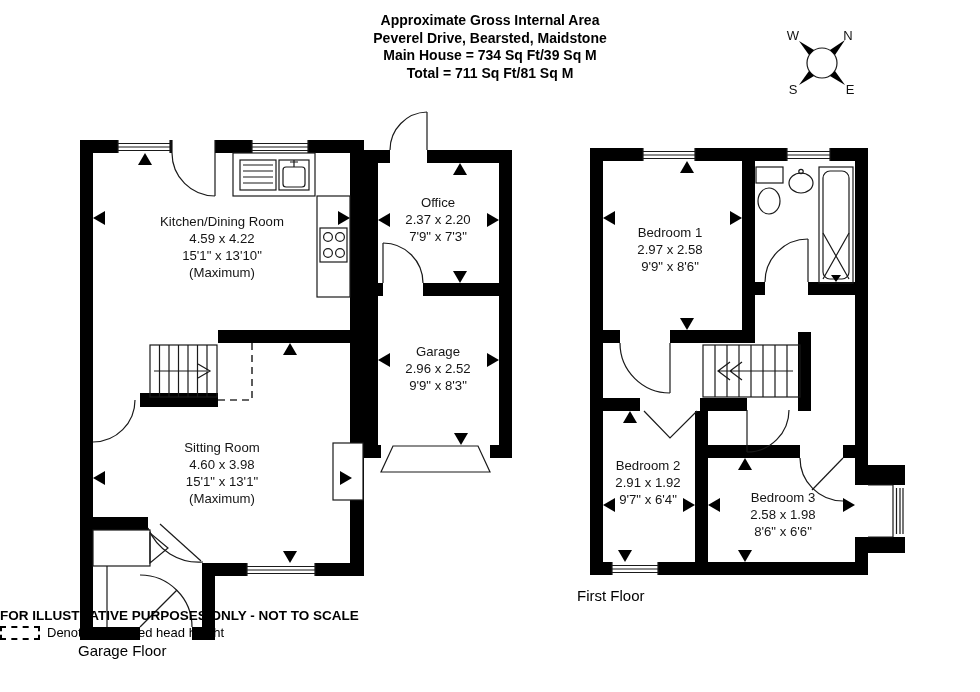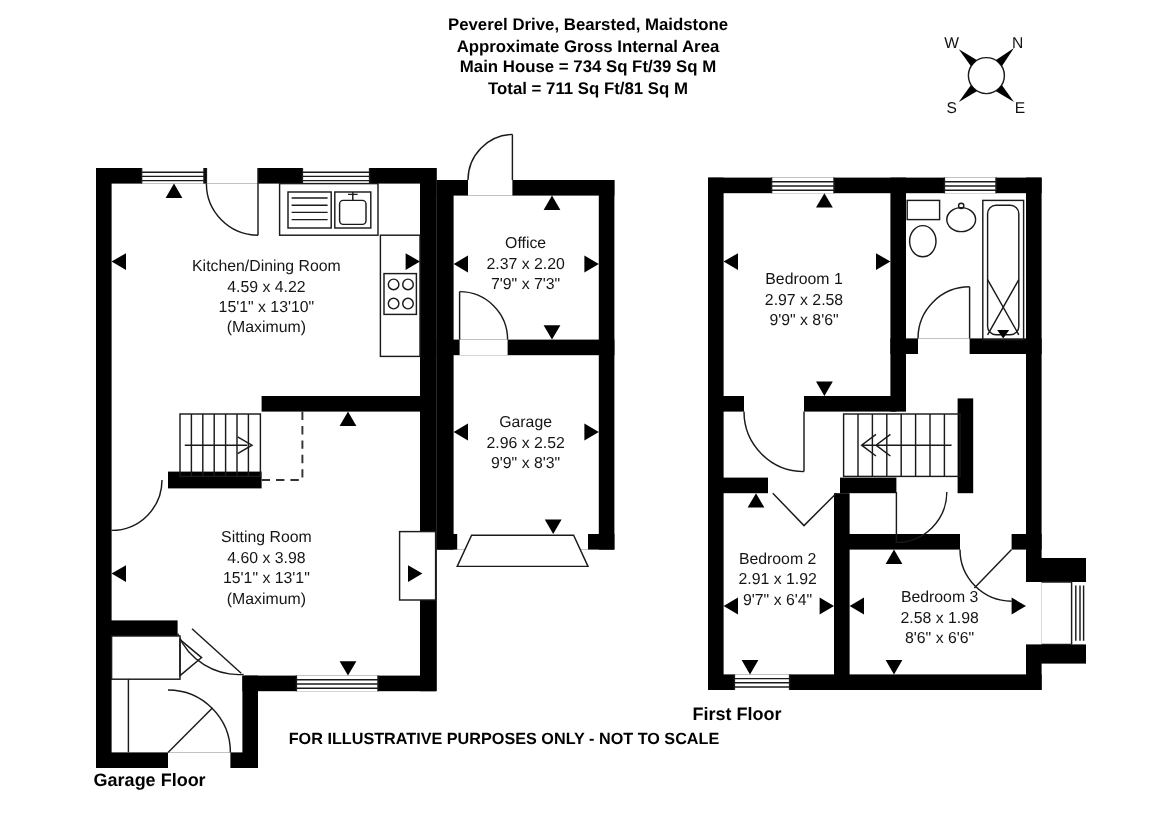--- a/index.html
+++ b/index.html
@@ -1,45 +1,45 @@
 <!DOCTYPE html>
 <html><head>
 <meta charset="utf-8">
 <style>
   html,body{margin:0;padding:0;background:#fff;}
   #page{position:relative;width:980px;height:692px;background:#fff;overflow:hidden;
         font-family:"Liberation Sans",sans-serif;color:#000;}
   .title-block{position:absolute;top:12px;left:0;width:980px;text-align:center;
                font-weight:bold;font-size:14px;line-height:17.5px;}
-  .floor-label{position:absolute;font-weight:bold;font-size:15px;}
+  .floor-label{position:absolute;font-weight:normal;font-size:15px;}
   #ground-label{left:78px;top:642px;}
   #first-label{left:577px;top:587px;}
-  .footer-block{position:absolute;top:608px;left:0;width:840px;text-align:center;
+  .footer-block{position:absolute;top:608px;left:0;width:840px;text-align:left;
                 font-size:13px;line-height:16.5px;}
   .footer-block .bold{font-weight:bold;font-size:13.5px;}
   .legend-box{display:inline-block;width:36px;height:10px;border:2px dashed #000;
               vertical-align:middle;margin-right:7px;}
   svg text.rm{font-family:"Liberation Sans",sans-serif;font-size:13.2px;fill:#151515;text-anchor:middle;}
   svg text.cmp{font-family:"Liberation Sans",sans-serif;font-size:13px;fill:#111;text-anchor:middle;}
   svg .w{fill:#000;stroke:none;}
   svg .cut{fill:#fff;stroke:none;}
   svg .ln{stroke:#1a1a1a;stroke-width:1.2;fill:none;}
   svg .lnw{stroke:#1a1a1a;stroke-width:1.2;fill:#fff;}
   svg .arr{fill:#000;stroke:none;}
   svg .dash{stroke:#333;stroke-width:1.6;fill:none;stroke-dasharray:7 5;}
 </style>
 </head>
 <body>
 
 <div id="page">
 
   
   <div class="title-block">
+    <div>Approximate Gross Internal Area</div>
     <div>Peverel Drive, Bearsted, Maidstone</div>
-    <div>Approximate Gross Internal Area</div>
     <div>Main House = 734 Sq Ft/39 Sq M</div>
     <div>Total = 711 Sq Ft/81 Sq M</div>
   </div>
 
   
   <svg width="980" height="692" viewBox="0 0 980 692">
 
     <g>
       <g>
         <rect class="w" x="80" y="140" width="283" height="13"></rect>
@@ -316,15 +316,18 @@
     </g>
   </svg>
 
   
   <div class="floor-label" id="ground-label">Garage Floor</div>
   <div class="floor-label" id="first-label">First Floor</div>
 
   
   <div class="footer-block">
     <div class="bold">FOR ILLUSTRATIVE PURPOSES ONLY - NOT TO SCALE</div>
+    <div>
+      <span class="legend-box"></span><span>Denotes restricted head height</span>
+    </div>
   </div>
 
 </div>
 
 </body></html>

